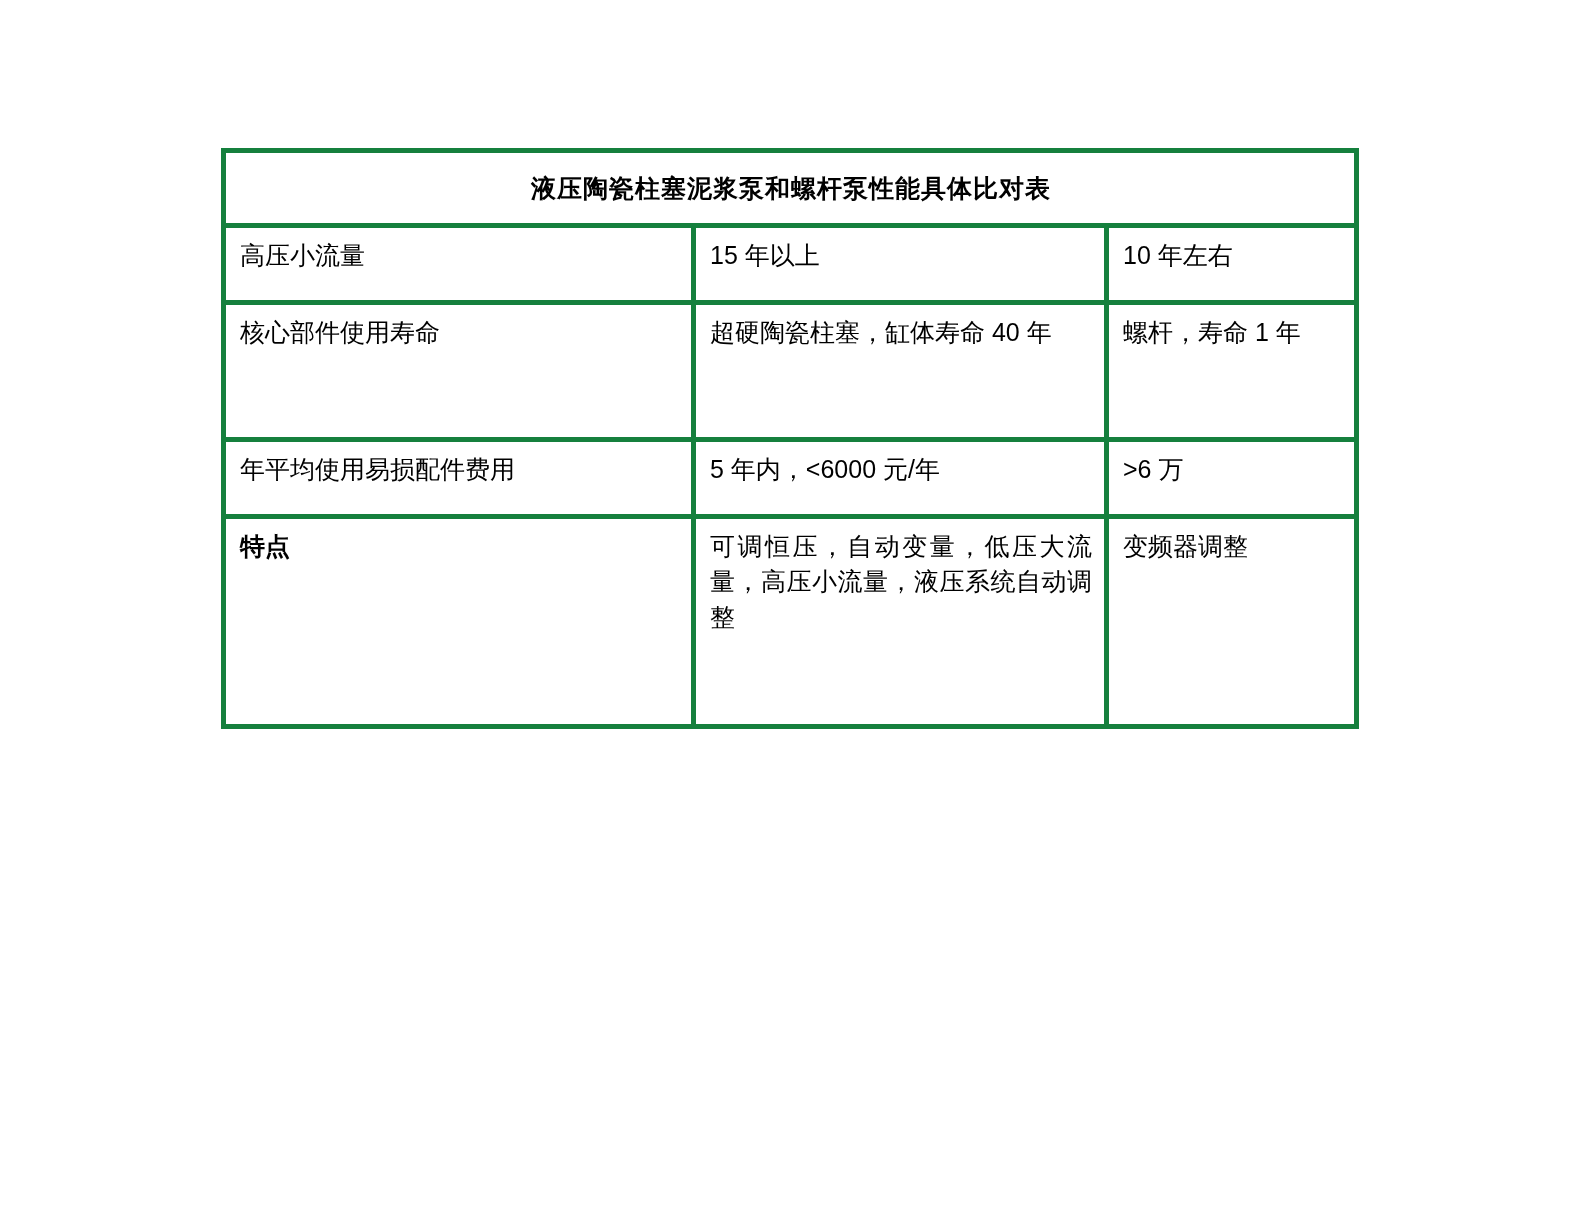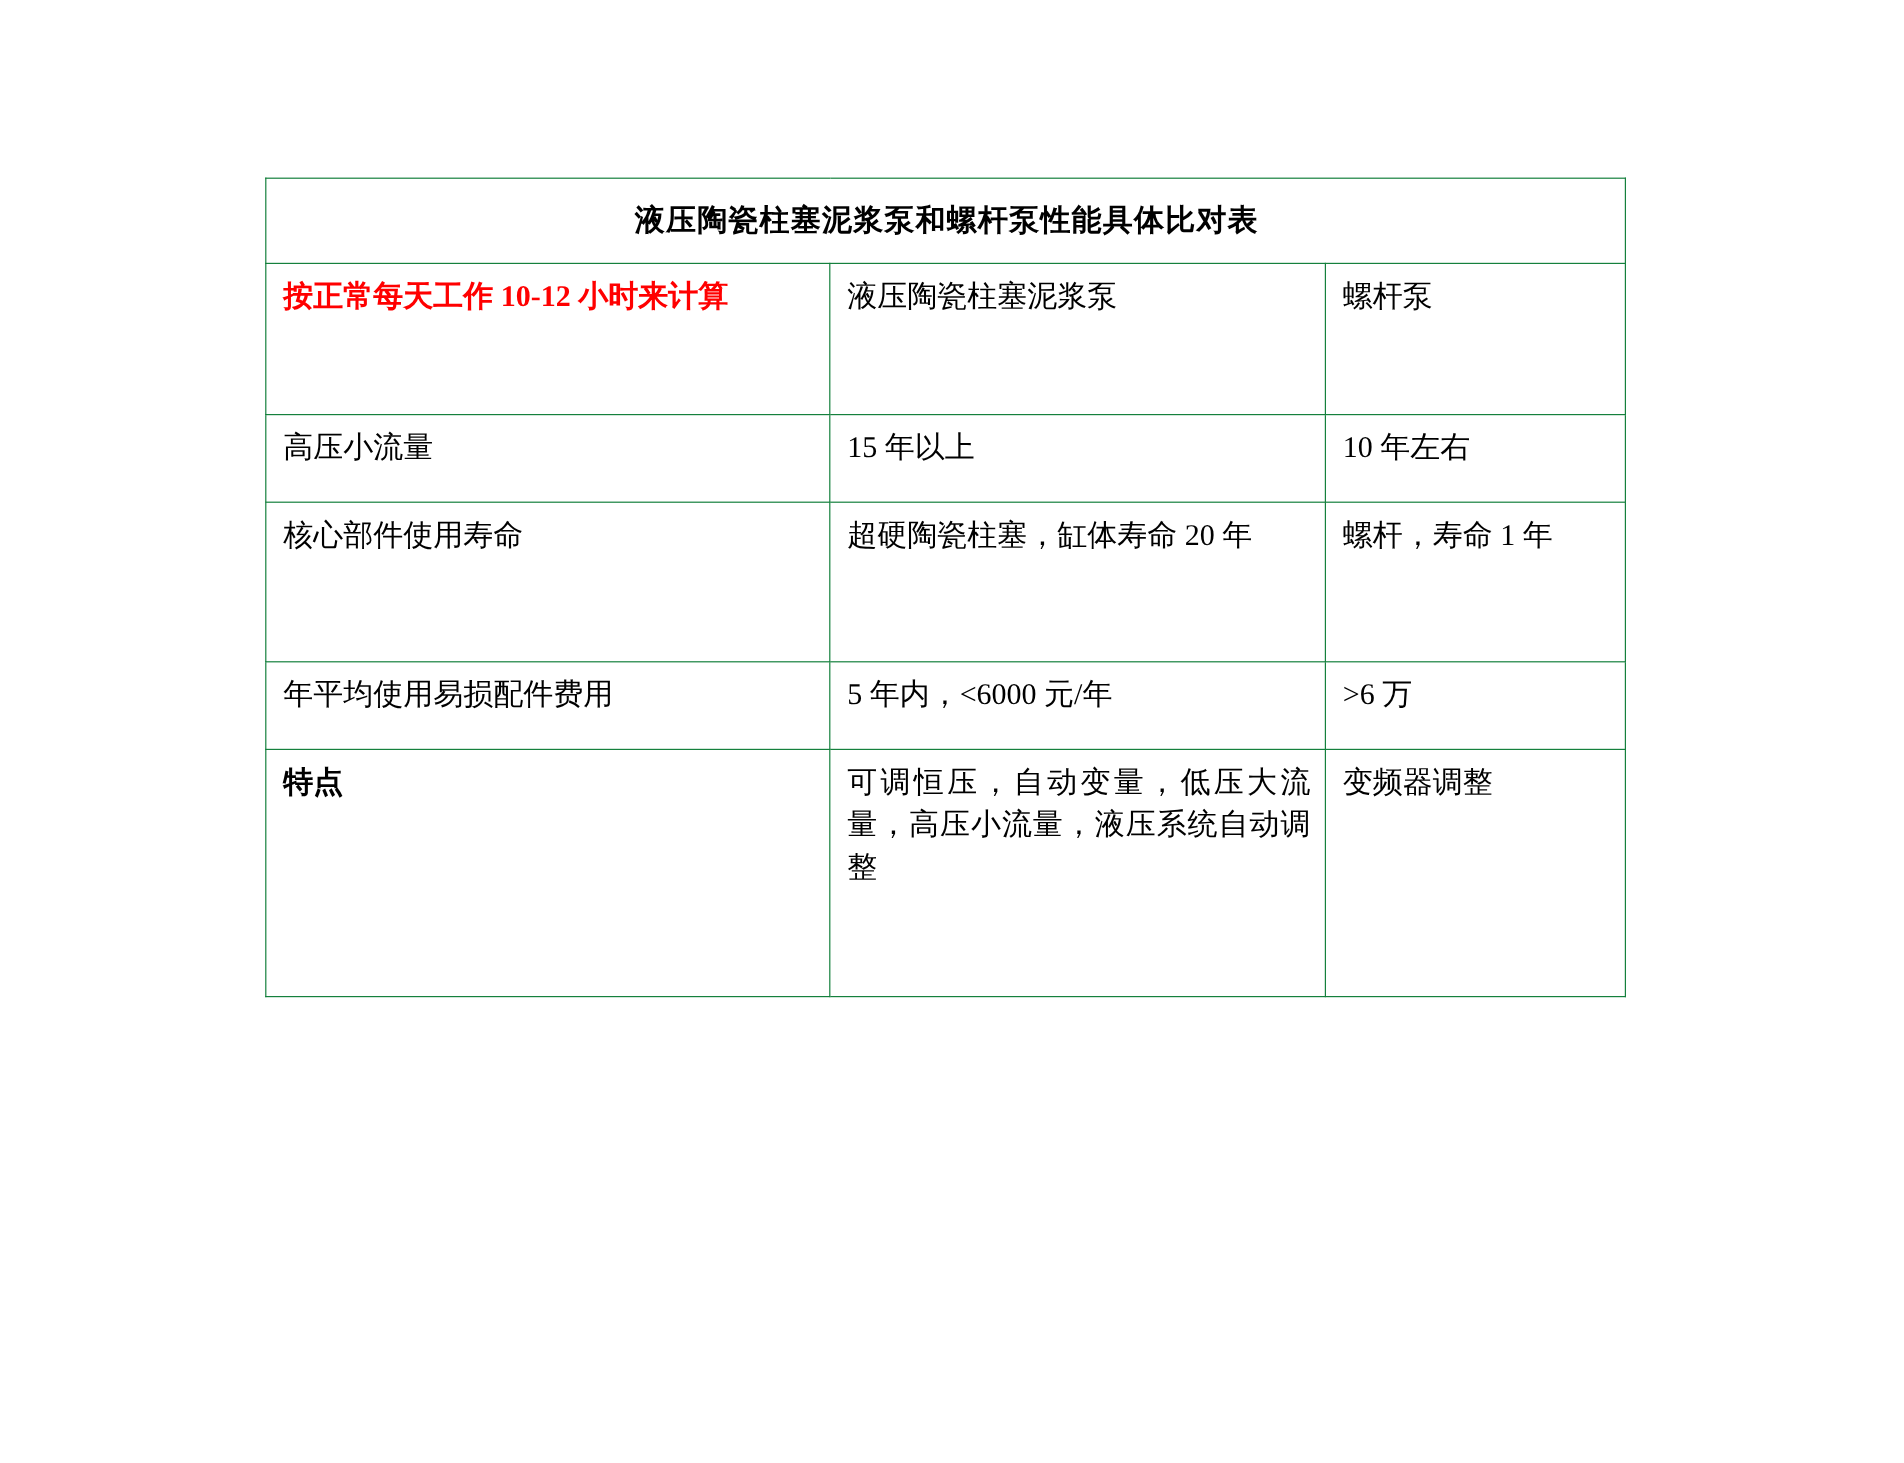--- a/index.html
+++ b/index.html
@@ -27,26 +27,26 @@
     top: 148px;
     width: 1133px;
   }
   table.cmp {
     border-collapse: collapse;
     width: 1133px;
     table-layout: fixed;
     background: #ffffff;
   }
   table.cmp td {
-    border: 1px solid #15803d;
+    border: 5px solid #15803d;
     vertical-align: top;
     padding: 10px 12px 10px 14px;
     font-size: 25px;
     line-height: 1.42;
-    font-family: Liberation Serif, serif;
+    font-family: Liberation Sans, sans-serif;
   }
   .title-cell {
     text-align: center;
     font-weight: bold;
     font-size: 31px;
     padding-top: 18px !important;
     padding-bottom: 16px !important;
     letter-spacing: 1px;
   }
   .col-a { width: 470px; }
@@ -82,38 +82,33 @@
       <colgroup>
         <col class="col-a">
         <col class="col-b">
         <col class="col-c">
       </colgroup>
       <tbody>
         <tr>
           <td class="title-cell" colspan="3">液压陶瓷柱塞泥浆泵和螺杆泵性能具体比对表</td>
         </tr>
 
-        <tr class="row-head-tall">
-          <td class="hdr-red">按正常每天工作 10-12 小时来计算</td>
-          <td class="hdr-plain">液压陶瓷柱塞泥浆泵</td>
-          <td class="hdr-plain">螺杆泵</td>
-        </tr>
 
 
 
 
         <tr class="row-norm">
           <td>高压小流量</td>
           <td>15 年以上</td>
           <td>10 年左右</td>
         </tr>
 
         <tr class="row-core">
           <td>核心部件使用寿命</td>
-          <td class="j-cell">超硬陶瓷柱塞，缸体寿命 20 年</td>
+          <td class="j-cell">超硬陶瓷柱塞，缸体寿命 40 年</td>
           <td>螺杆，寿命 1 年</td>
         </tr>
 
 
         <tr class="row-norm">
           <td>年平均使用易损配件费用</td>
           <td>5 年内，&lt;6000 元/年</td>
           <td>&gt;6 万</td>
         </tr>
 

